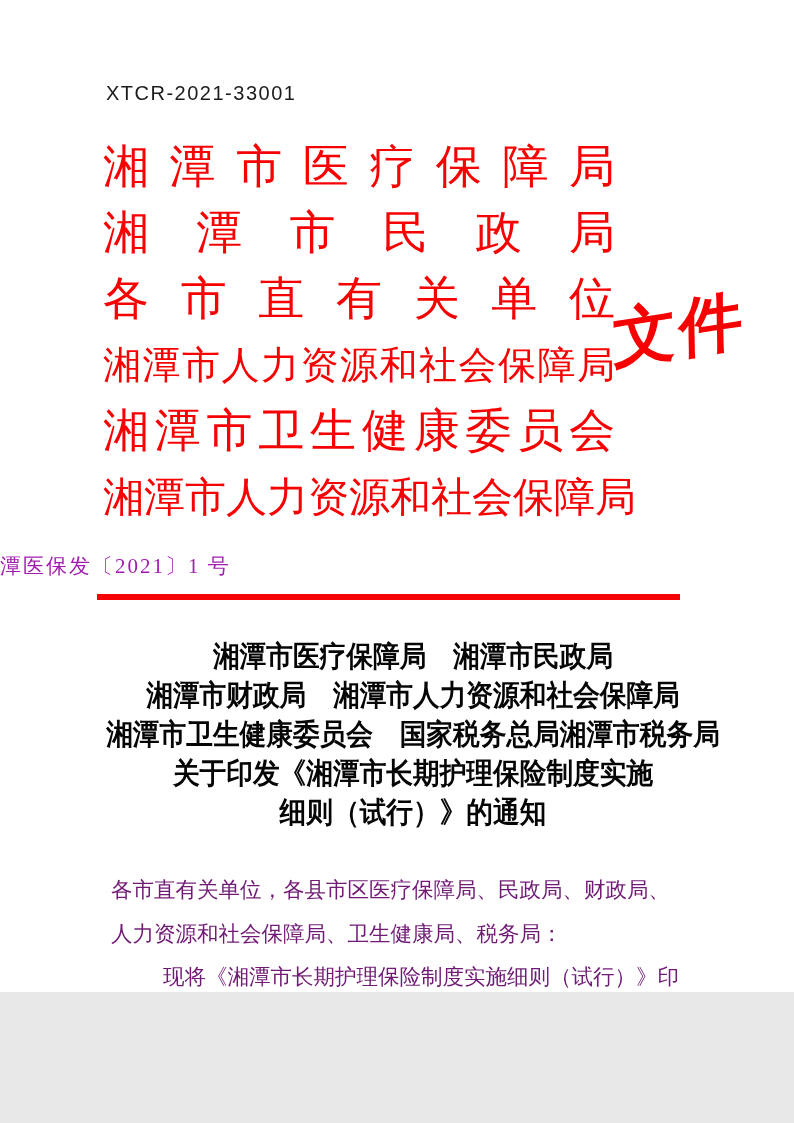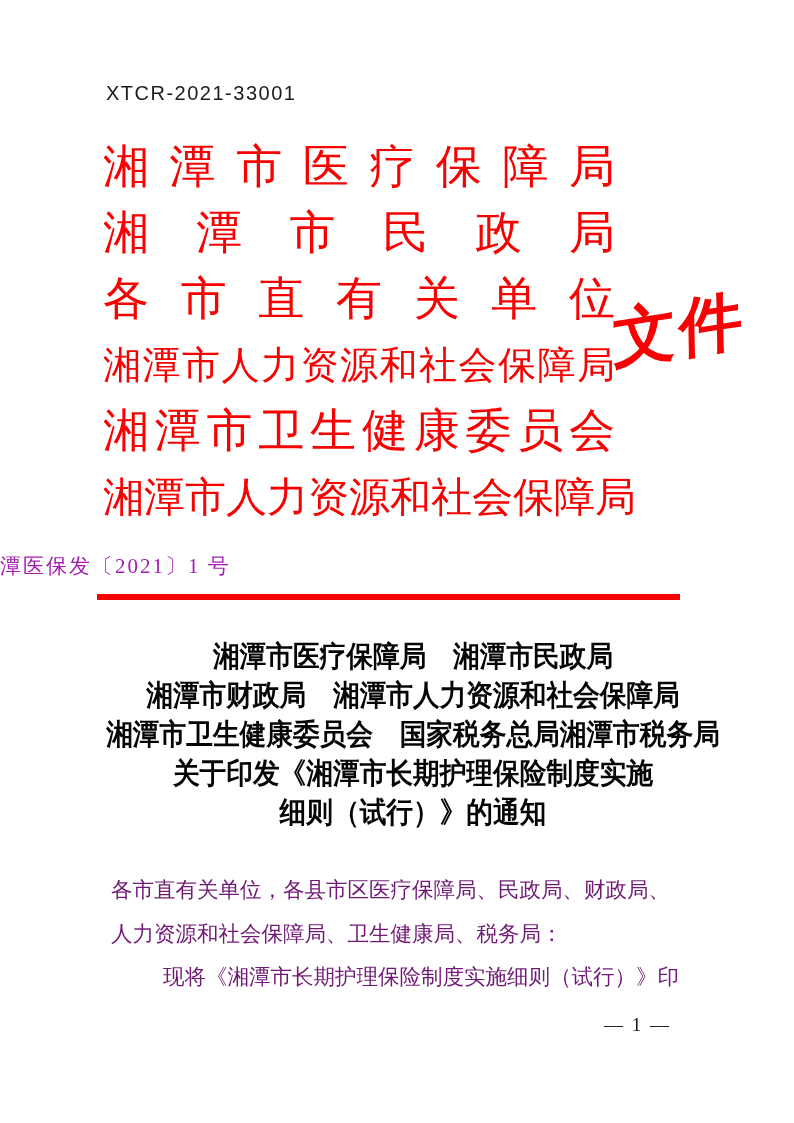--- a/index.html
+++ b/index.html
@@ -1,19 +1,19 @@
 <!DOCTYPE html>
 <html style="--accent-red: #f70202; --ink: #0c0c0c;"><head>
 <meta charset="utf-8">
 <style>
   html, body { margin: 0; padding: 0; background: #e8e8e8; }
   .page {
     position: relative;
     width: 794px;
-    height: 1123px;
+    height: 992px;
     margin: 0 auto;
     background: #ffffff;
     overflow: hidden;
     font-family: "Liberation Serif", "DejaVu Serif", serif;
     color: var(--ink, #0c0c0c);
   }
 
   
   .doc-code {
     position: absolute;

